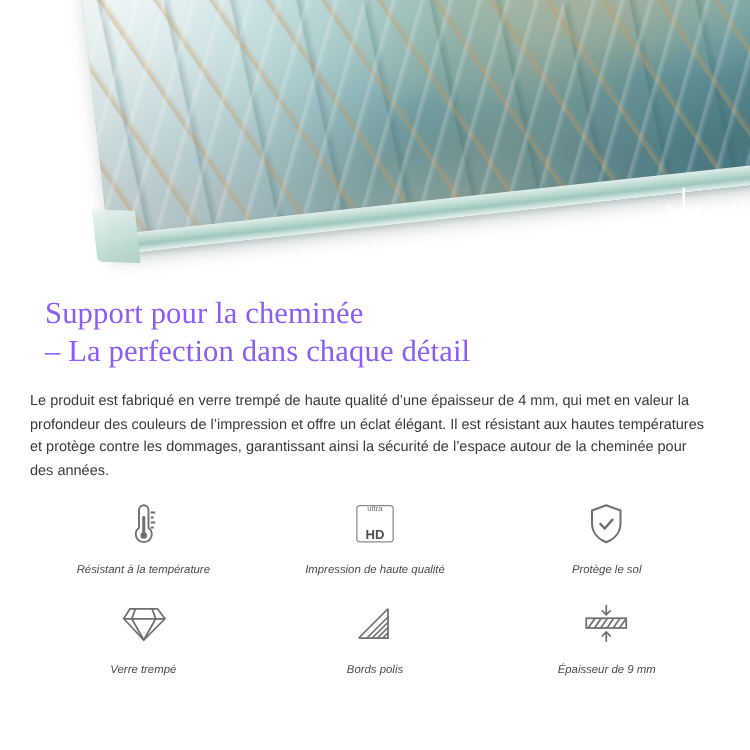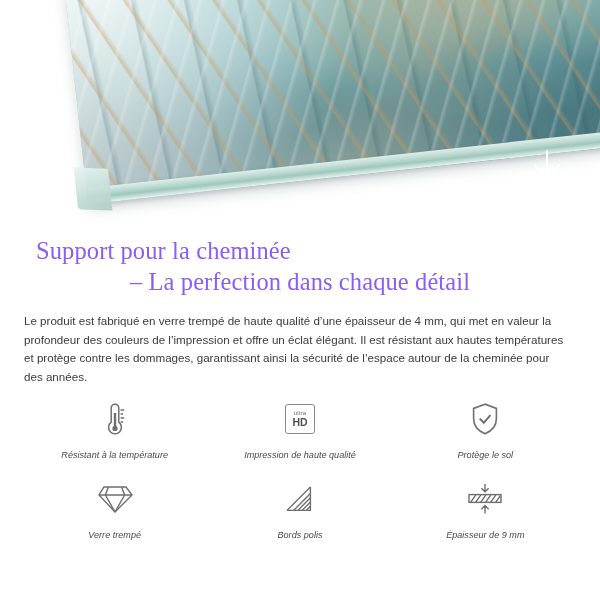--- a/index.html
+++ b/index.html
@@ -130,21 +130,21 @@
   .headline {
     margin: 0;
     padding: 14px 36px 0 36px;
     font-family: "Liberation Serif", serif;
     font-weight: 400;
     font-size: 24.5px;
     line-height: 1.26;
     color: #8b5cf6;
     letter-spacing: 0.1px;
   }
-  .headline .l2 { display: block; text-align: center; }
+  .headline .l2 { display: block; }
   .body-copy {
     margin: 0;
     padding: 14px 36px 0 24px;
     font-size: 11.6px;
     line-height: 1.62;
     color: #3b3b3b;
   }
 
   
   .features {
@@ -183,21 +183,21 @@
   }
   svg { display: block; overflow: visible; }
   .hd-box {
     width: 28px;
     height: 28px;
     border: 1.6px solid #8a8a8a;
     border-radius: 3px;
     display: flex;
     flex-direction: column;
     align-items: center;
-    justify-content: center;
+    justify-content: space-between;
     line-height: 1;
   }
   .hd-top { font-size: 6.2px; color: #6d6d6d; letter-spacing: 0.1px; }
   .hd-bot { font-size: 10.5px; font-weight: bold; color: #4f4f4f; margin-top: 1px; }
 </style>
 </head>
 <body>
 
 <div id="page">
 

